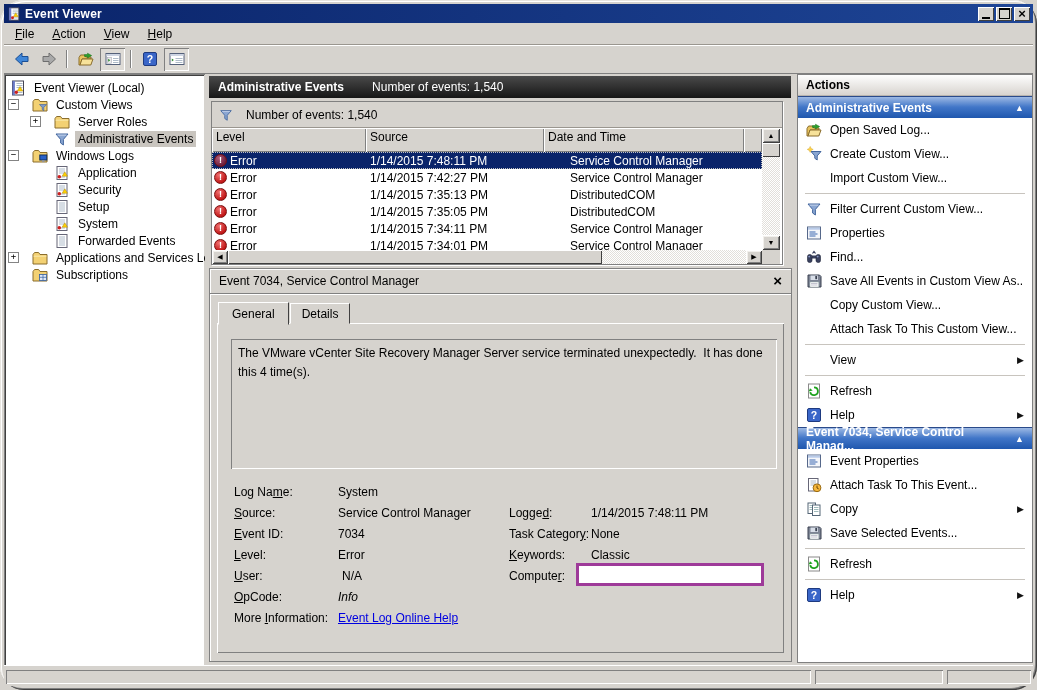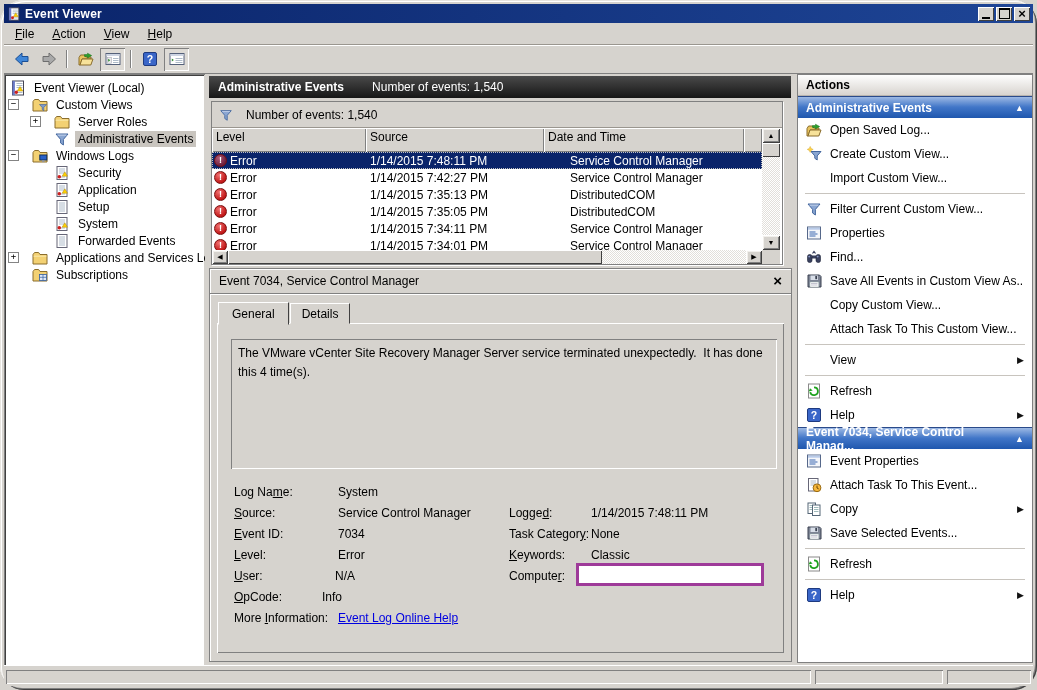--- a/index.html
+++ b/index.html
@@ -301,28 +301,28 @@
         <svg class="ic">
           <use href="#i-folder-monitor"></use>
         </svg>
         <span class="tree-label">Windows Logs</span>
       </div>
       <div class="tree-row" style="padding-left: 26px;">
         <span class="exp-spacer"></span>
         <svg class="ic">
           <use href="#i-page-warn"></use>
         </svg>
-        <span class="tree-label">Security</span>
+        <span class="tree-label">Application</span>
       </div>
       <div class="tree-row" style="padding-left: 26px;">
         <span class="exp-spacer"></span>
         <svg class="ic">
           <use href="#i-page-warn"></use>
         </svg>
-        <span class="tree-label">Application</span>
+        <span class="tree-label">Security</span>
       </div>
       <div class="tree-row" style="padding-left: 26px;">
         <span class="exp-spacer"></span>
         <svg class="ic">
           <use href="#i-page"></use>
         </svg>
         <span class="tree-label">Setup</span>
       </div>
       <div class="tree-row" style="padding-left: 26px;">
         <span class="exp-spacer"></span>
@@ -469,25 +469,25 @@
             <div class="frow" style="left: 17px; top: 204px;">
               <span class="flabel"><u>E</u>vent ID:</span>
               <span class="fvalue" style="left: 104px;">7034</span>
             </div>
             <div class="frow" style="left: 17px; top: 225px;">
               <span class="flabel"><u>L</u>evel:</span>
               <span class="fvalue" style="left: 104px;">Error</span>
             </div>
             <div class="frow" style="left: 17px; top: 246px;">
               <span class="flabel"><u>U</u>ser:</span>
-              <span class="fvalue" style="left: 101px;">N/A</span>
+              <span class="fvalue" style="left: 108px;">N/A</span>
             </div>
             <div class="frow" style="left: 17px; top: 267px;">
               <span class="flabel"><u>O</u>pCode:</span>
-              <span class="fvalue" style="left: 88px;">Info</span>
+              <span class="fvalue" style="left: 104px; font-style: italic;">Info</span>
             </div>
             <div class="frow" style="left: 17px; top: 288px;">
               <span class="flabel">More <u>I</u>nformation:</span>
               <span class="fvalue link" style="left: 104px;">Event Log Online Help</span>
             </div>
             <div class="frow" style="left: 292px; top: 183px;">
               <span class="flabel">Logge<u>d</u>:</span>
               <span class="fvalue" style="left: 82px;">1/14/2015 7:48:11 PM</span>
             </div>
             <div class="frow" style="left: 292px; top: 204px;">

